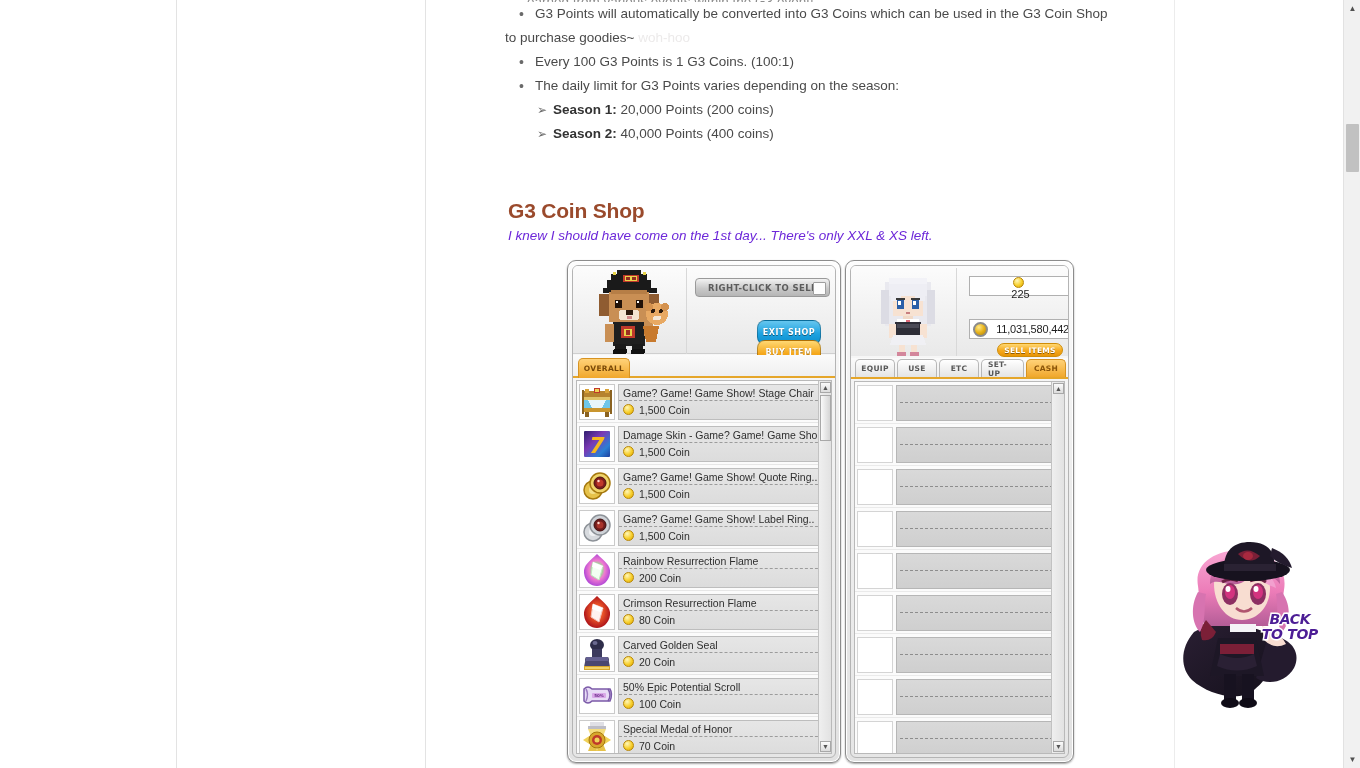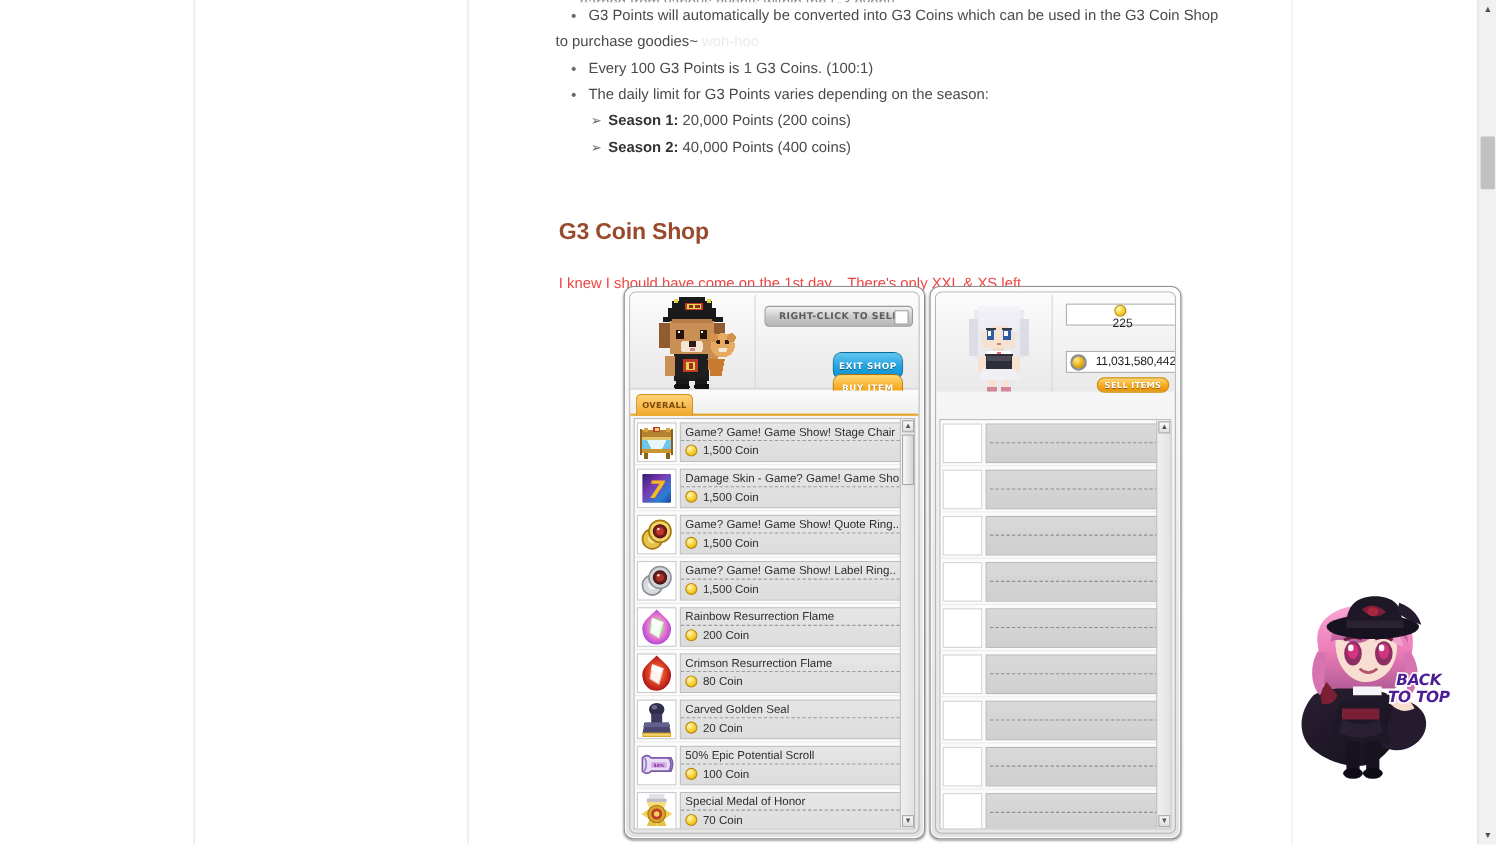--- a/index.html
+++ b/index.html
@@ -92,23 +92,23 @@
     font-size: 21px;
     font-weight: bold;
     margin: 0;
     position: absolute;
     left: 508px; top: 199px;
     letter-spacing: -0.2px;
   }
   .section-sub {
     position: absolute;
     left: 508px; top: 228px;
+    font-style: italic;
     font-size: 13.5px;
-    color: #ef4444;
-    margin-top: 22px;
+    color: #6d28d9;
   }
 
   
   .mwin {
     position: absolute;
     border-radius: 9px;
     background: linear-gradient(#fdfdfd, #ececec 45%, #e2e2e2);
     border: 1px solid #8c8c8c;
     box-shadow: 0 1px 2px rgba(0,0,0,.35), inset 0 0 0 1px #ffffff;
     padding: 4px;
@@ -856,20 +856,27 @@
         </div>
 
         <div class="money-row" id="money-bot">
           <span class="coin-glyph dark"></span>
           <span class="val">11,031,580,442</span>
         </div>
 
         <div id="sell-items">SELL ITEMS</div>
       </div>
 
+      <div id="inv-tabs">
+          <div class="inv-tab">EQUIP</div>
+          <div class="inv-tab">USE</div>
+          <div class="inv-tab">ETC</div>
+          <div class="inv-tab">SET-UP</div>
+          <div class="inv-tab active">CASH</div>
+        </div>
 
       <div id="inv-list">
         <div id="inv-rows">
             <div class="inv-row">
               <div class="inv-slot"></div>
               <div class="inv-body"></div>
             </div>
             <div class="inv-row">
               <div class="inv-slot"></div>
               <div class="inv-body"></div>

